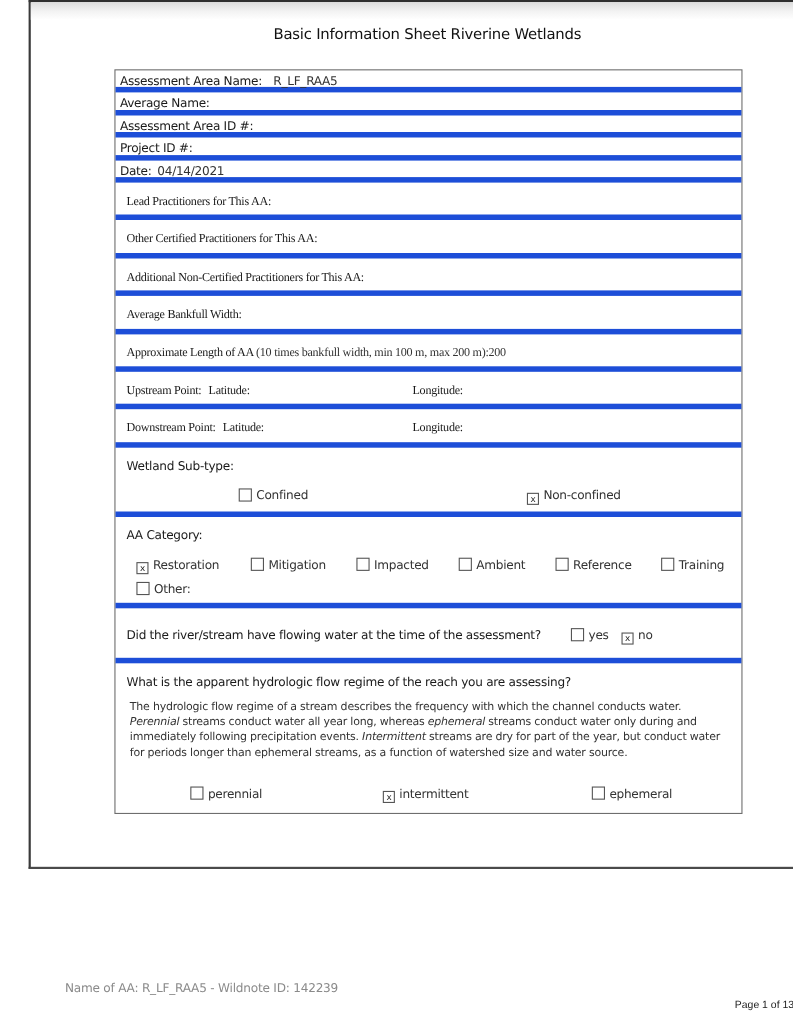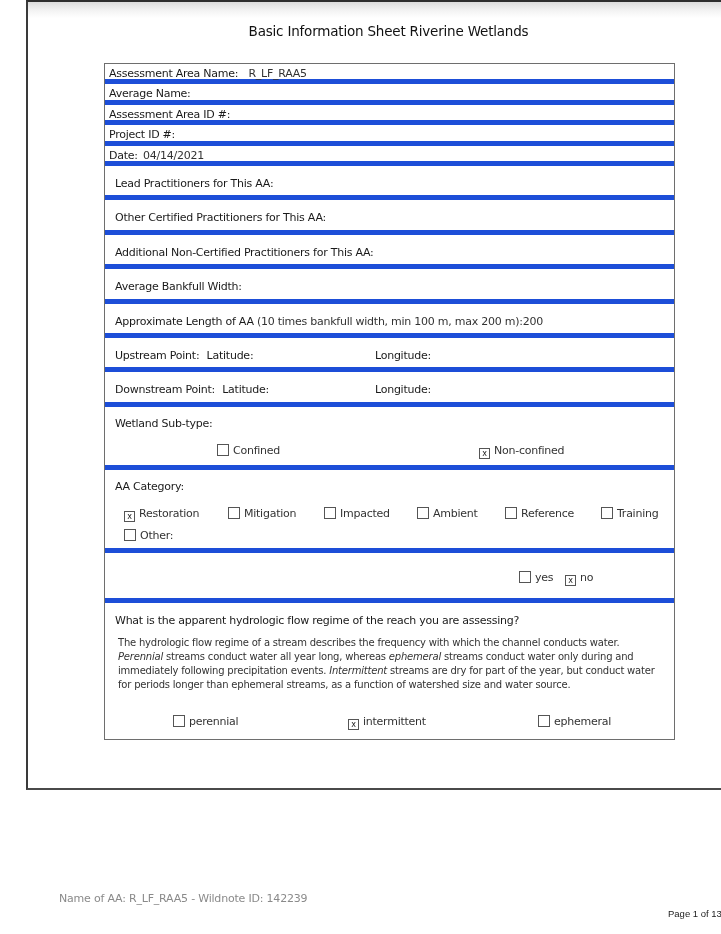--- a/index.html
+++ b/index.html
@@ -28,21 +28,21 @@
     position: absolute; left: 76px; top: 61px; width: 571px;
     border: 1px solid #6e6e6e;
   }
   .row {
     position: relative; border-bottom: 5px solid #1d4ed8;
     font-size: 11px; color: #1e1e1e; letter-spacing: -0.25px;
   }
   .row:last-child { border-bottom: none; }
 
   .row.small { height: 20.4px; padding: 3px 0 0 4px; }
-  .row.med { height: 34.4px; padding: 11px 0 0 10px; }
+  .row.med { height: 34.4px; padding: 11px 0 0 10px; font-family: Liberation Serif, serif; }
   .lbl { color: #1a1a1a; }
   .val { color: #333; font-weight: normal; margin-left: 4px; }
   .muted { color: #333; }
 
   .abs { position: absolute; white-space: nowrap; }
 
   .cb {
     display: inline-block; width: 12px; height: 12px;
     border: 1px solid #555; vertical-align: -2px; margin-right: 4px;
     background: #fff; position: relative;
@@ -165,20 +165,21 @@
       </span>
       <span class="opt" style="left:496px; top:37px">
         <span class="cb"></span><span>Training</span>
       </span>
       <span class="opt" style="left:19px; top:59px">
         <span class="cb"></span><span>Other:</span>
       </span>
     </div>
 
     <div class="row flowing">
+      <span class="abs lbl" style="left:10px; top:18px">Did the river/stream have flowing water at the time of the assessment?</span>
       <span class="opt" style="left:414px; top:18px">
         <span class="cb"></span><span>yes</span>
       </span>
       <span class="opt" style="left:460px; top:18px">
         <span class="cb checked">x</span><span>no</span>
       </span>
     </div>
 
     <div class="row regime">
       <span class="abs lbl" style="left:10px; top:11px">What is the apparent hydrologic flow regime of the reach you are assessing?</span>

